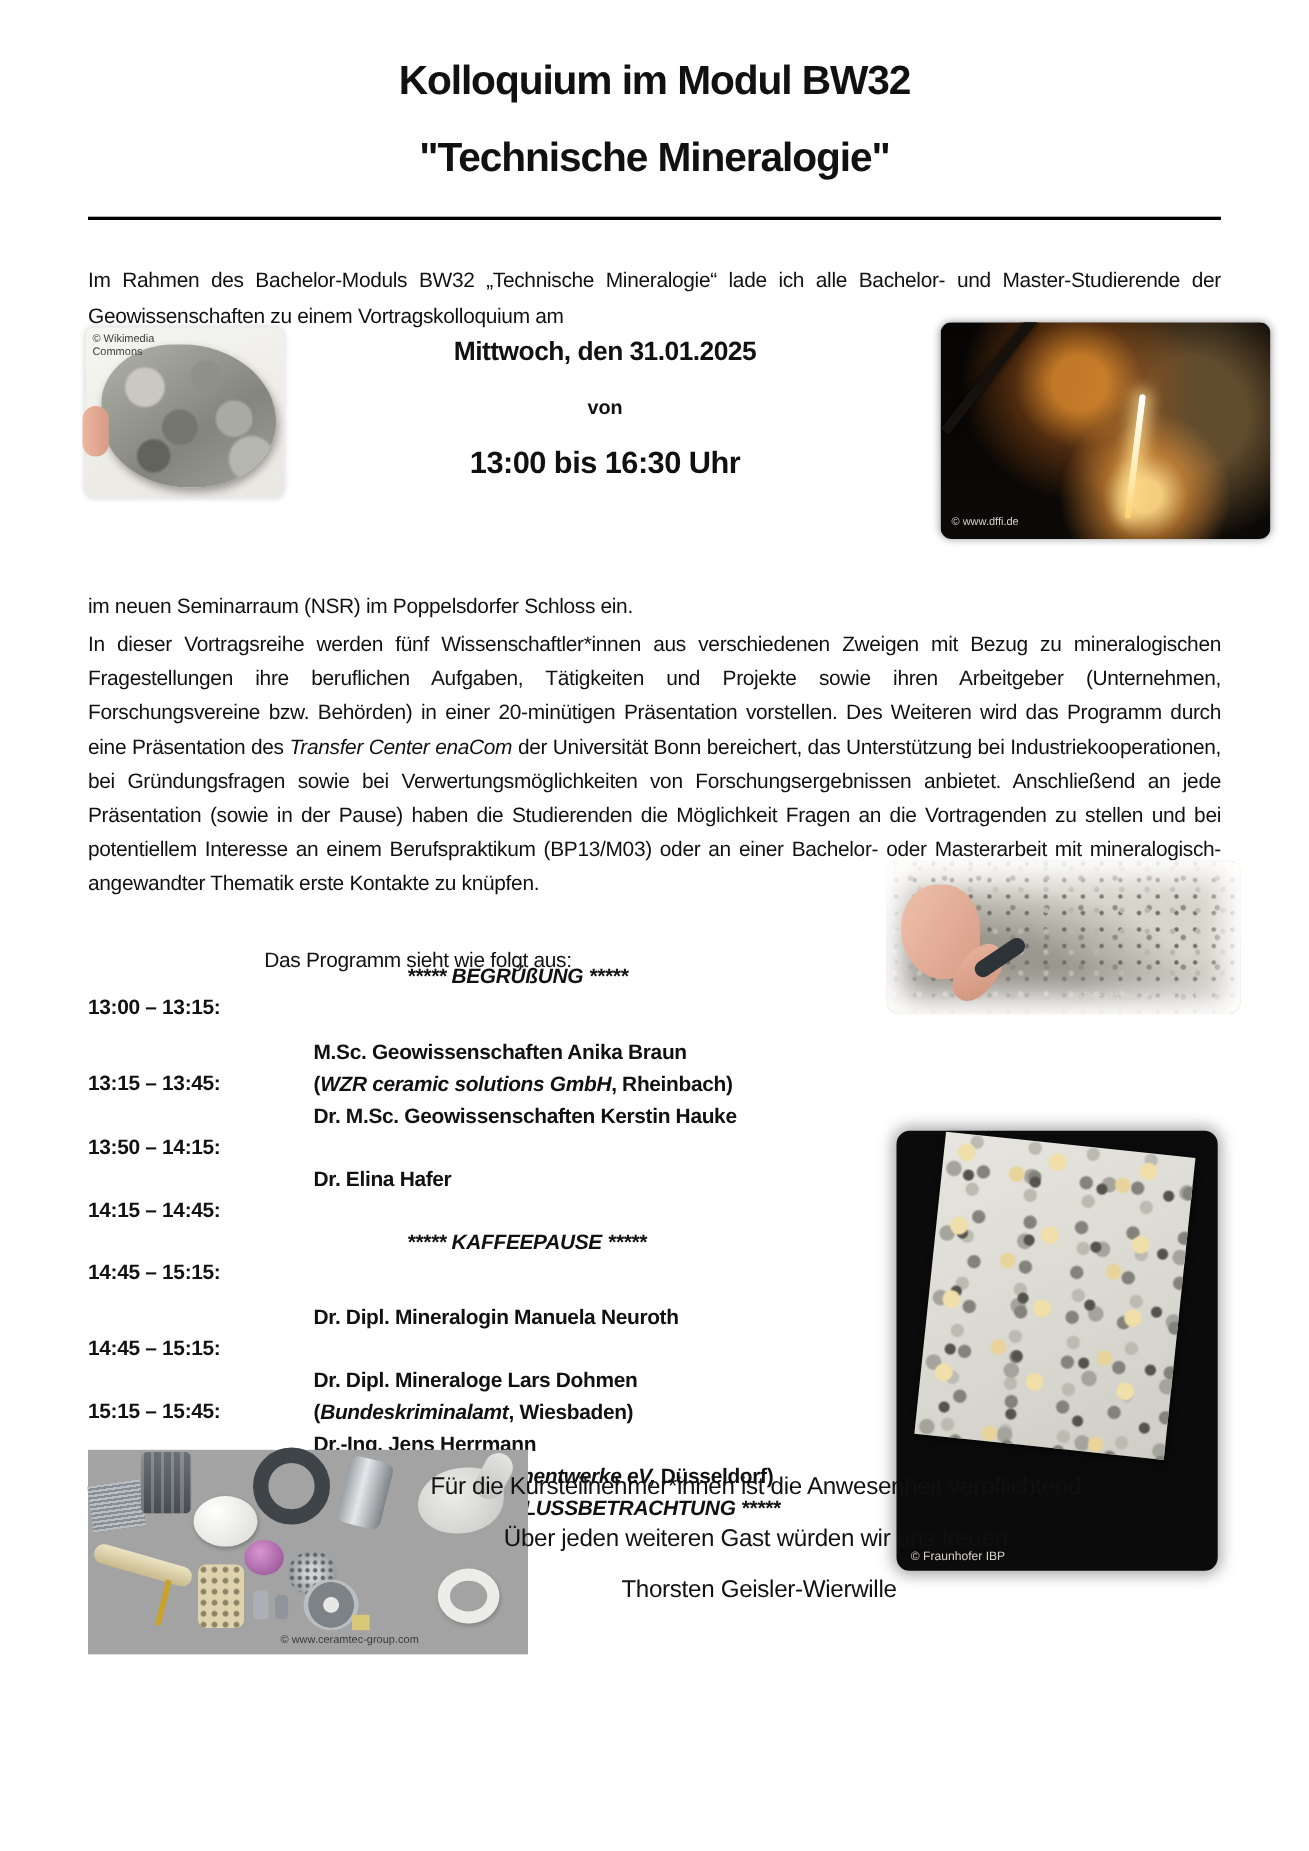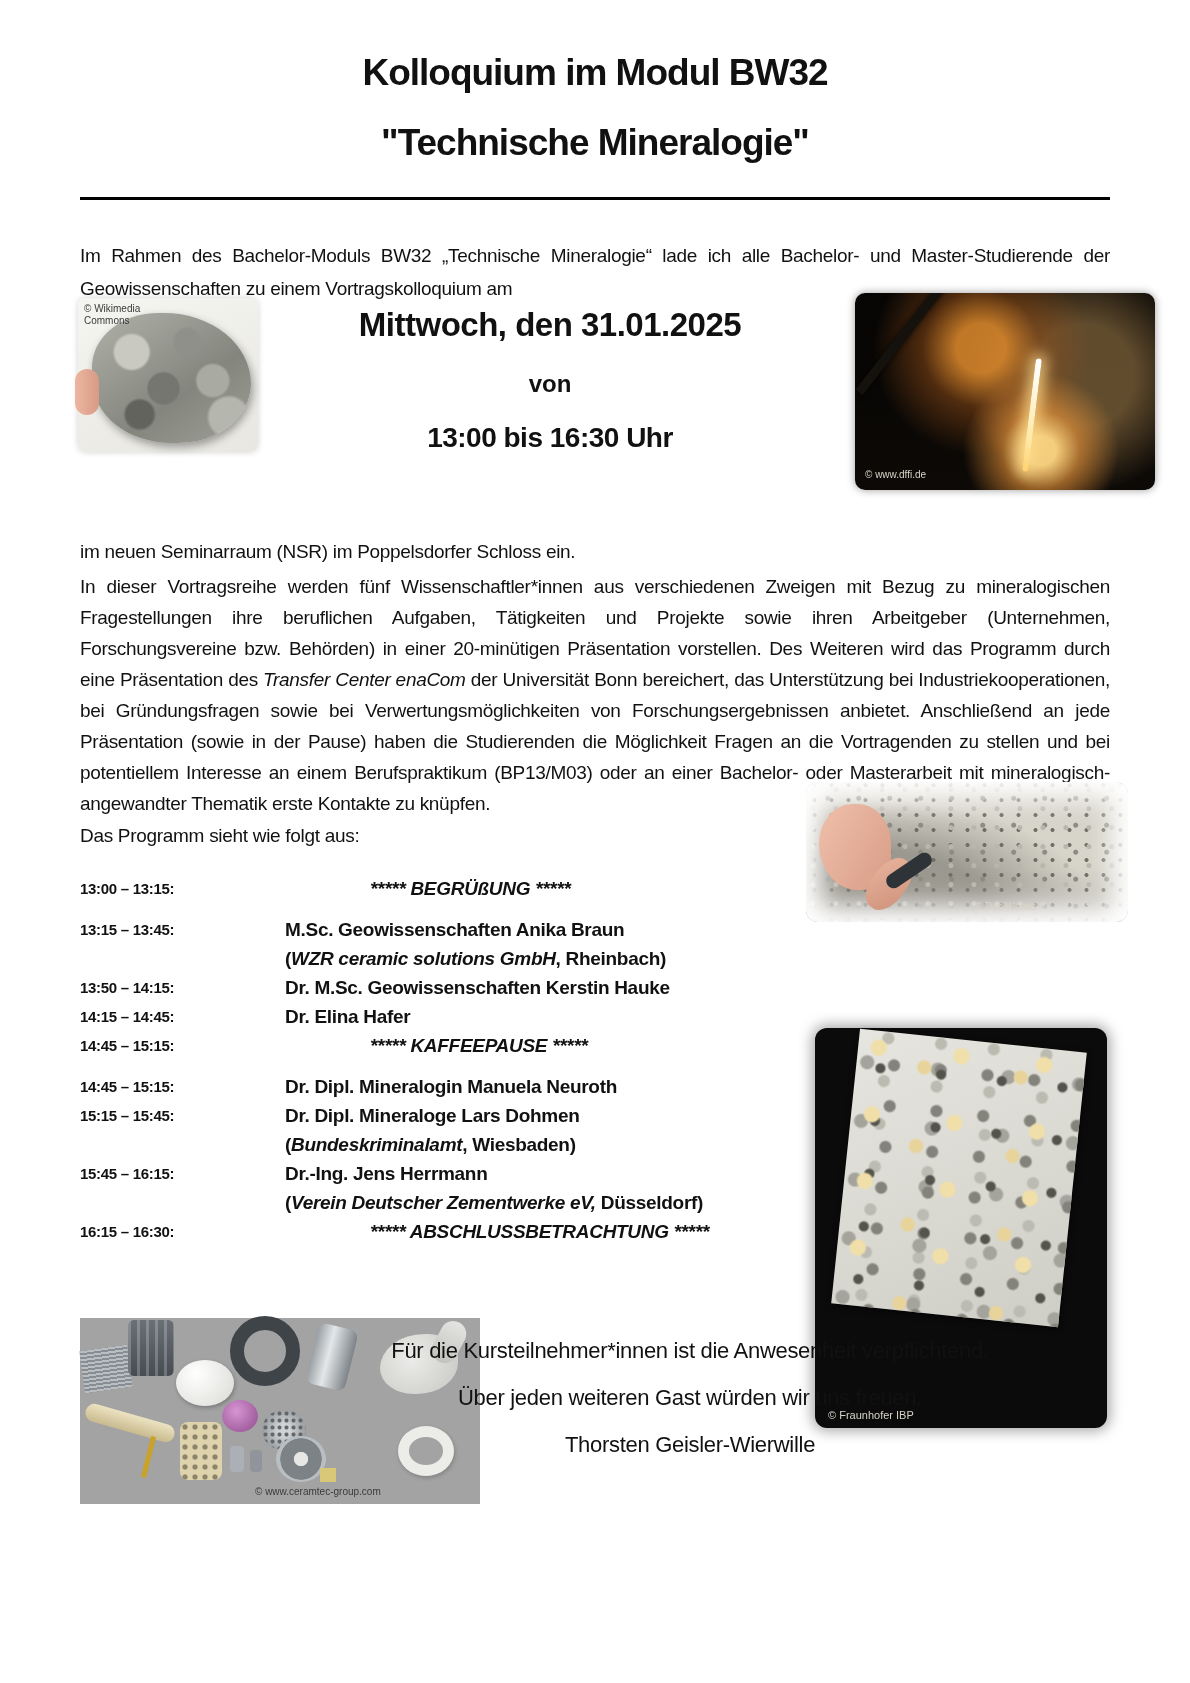--- a/index.html
+++ b/index.html
@@ -9,32 +9,32 @@
   
   .title{left:0;right:0;text-align:center;font-size:37px;font-weight:bold;letter-spacing:-1px;}
   #title1{top:52px;}
   #title2{top:122px;}
   .rule{top:197px;left:80px;width:1030px;height:3px;background:#000;}
   
   .body-text{font-size:19px;line-height:33px;letter-spacing:-0.3px;text-align:justify;}
   #intro{top:220px;left:80px;width:1030px;}
   #location{top:516px;left:80px;width:1030px;text-align:left;}
   #description{top:552px;left:80px;width:1030px;line-height:31px;}
-  #program-intro{top:800px;left:80px;width:600px;text-align:left;}
+  #program-intro{top:838px;left:80px;width:600px;text-align:center;}
   .it{font-style:italic;}
   
   #date-block{top:306px;left:260px;width:580px;text-align:center;font-weight:bold;}
-  #event-date{font-size:33px;letter-spacing:-0.5px;}
-  #event-von{font-size:24px;margin-top:26px;}
+  #event-date{font-size:24px;letter-spacing:-0.5px;}
+  #event-von{font-size:18px;margin-top:26px;}
   #event-time{font-size:28px;margin-top:24px;letter-spacing:-0.5px;}
   
   #schedule{top:874px;left:80px;width:720px;}
   .srow{display:flex;}
   .srow.one{margin-bottom:12px;}
-  .stime{width:205px;font-weight:bold;font-size:15px;line-height:29px;letter-spacing:-0.3px;flex:none;}
+  .stime{width:205px;font-weight:bold;font-size:19px;line-height:29px;letter-spacing:-0.3px;flex:none;margin-top:28px;}
   .sdesc{flex:1;font-weight:bold;font-size:19px;line-height:29px;letter-spacing:-0.3px;}
   .sdesc.special{font-style:italic;padding-left:85px;}
   
   #footer{top:1338px;left:350px;width:680px;text-align:center;font-size:22px;letter-spacing:-0.3px;}
   #footer .fline{margin-bottom:21px;}
   
   .cap{position:absolute;font-size:10px;letter-spacing:0;line-height:12px;}
   .cap.light{color:#d8d4c8;}
   .cap.dark{color:#3a3a3a;}
   

